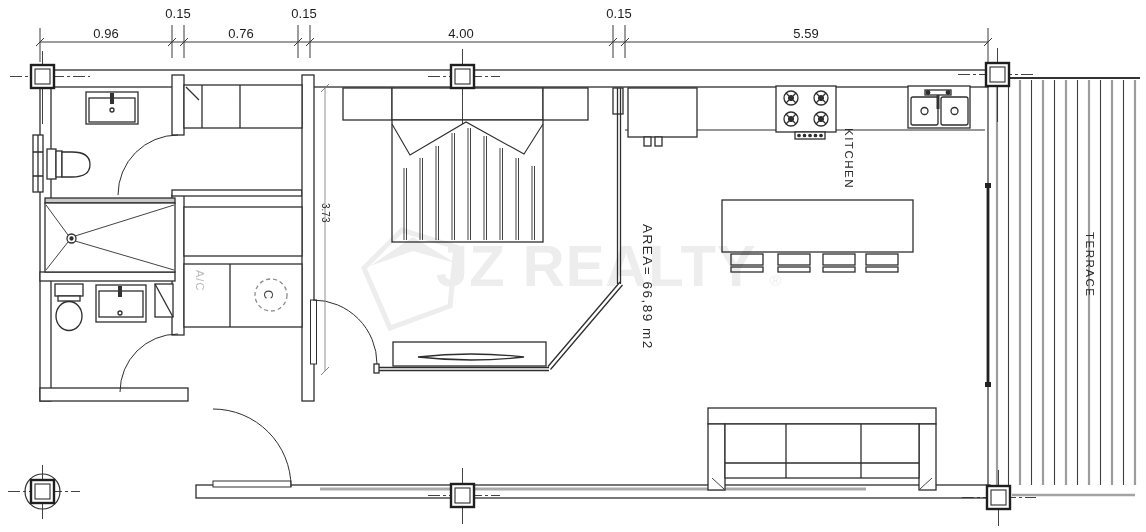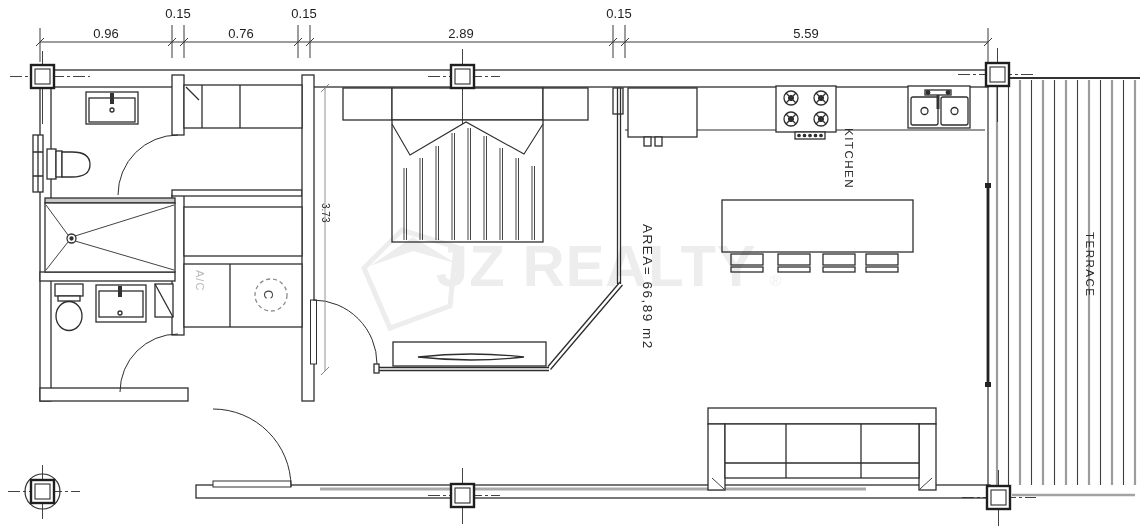--- a/index.html
+++ b/index.html
@@ -262,21 +262,21 @@
         <rect x="991" y="490" width="15" height="15" stroke-width="1.1"></rect>
       </g>
     </g>
   </g>
 </svg>
 
 <span class="lbl dim" style="left:66px;top:26px;width:80px;">0.96</span>
 <span class="lbl dim" style="left:158px;top:6px;width:40px;">0.15</span>
 <span class="lbl dim" style="left:201px;top:26px;width:80px;">0.76</span>
 <span class="lbl dim" style="left:284px;top:6px;width:40px;">0.15</span>
-<span class="lbl dim" style="left:421px;top:26px;width:80px;">2.89</span>
+<span class="lbl dim" style="left:421px;top:26px;width:80px;">4.00</span>
 <span class="lbl dim" style="left:599px;top:6px;width:40px;">0.15</span>
 <span class="lbl dim" style="left:766px;top:26px;width:80px;">5.59</span>
 <span class="lbl vtext side-dim">3.73</span>
 <span class="lbl vtext kitchen-lbl">KITCHEN</span>
 <span class="lbl vtext terrace-lbl">TERRACE</span>
 <span class="lbl vtext area-lbl">AREA= 66,89  m2</span>
 <span class="lbl vtext ac-lbl">A/C</span>
 <span class="lbl heater-lbl">C</span>
 
 <div id="watermark">

